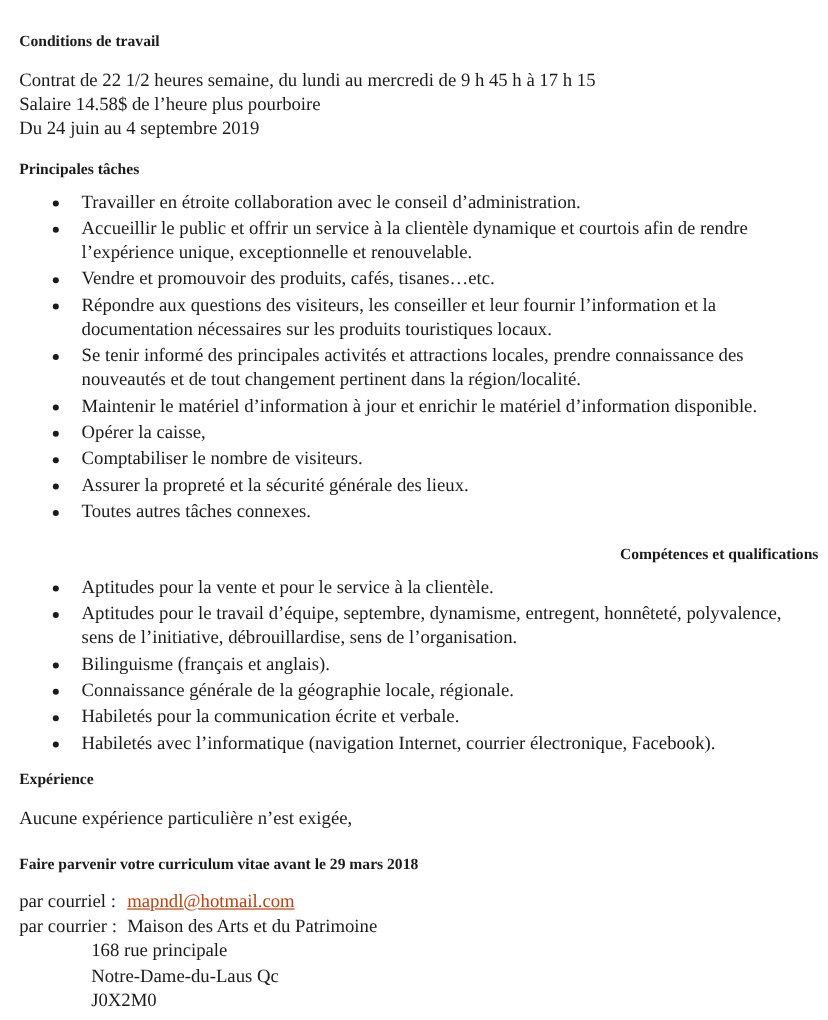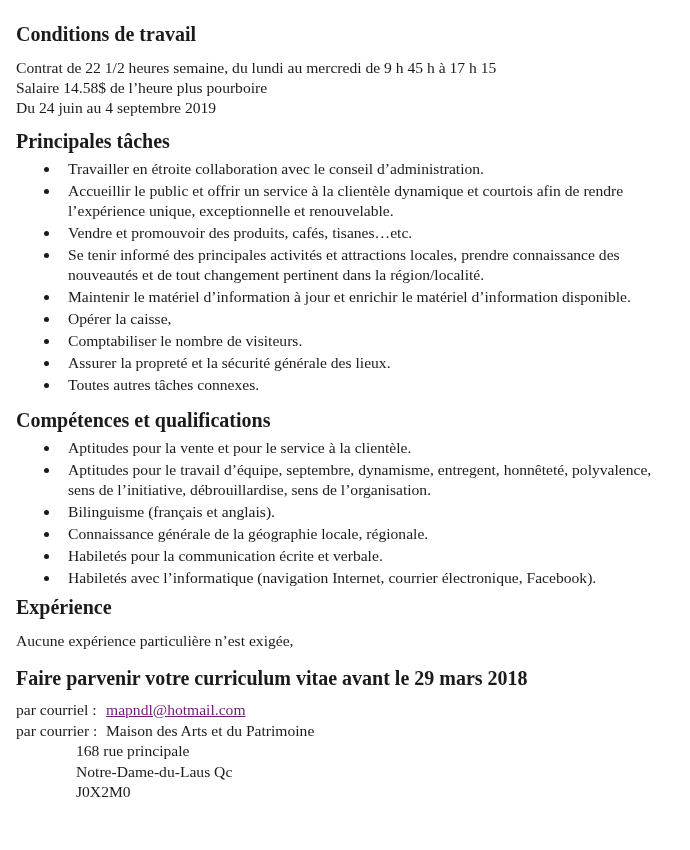--- a/index.html
+++ b/index.html
@@ -5,43 +5,43 @@
   * { margin:0; padding:0; box-sizing:border-box; }
   html, body { background:#ffffff; }
   body {
     width:690px; height:850px; overflow:hidden;
     font-family:"Liberation Serif","DejaVu Serif",serif;
     font-size:15.6px; line-height:20px; color:#1b1b1b;
     -webkit-font-smoothing:antialiased;
   }
   .doc { padding:24px 8px 0 16px; width:690px; }
   .section-heading {
-    font-size:20px; font-weight:700; line-height:20px;
+    font-size:13px; font-weight:700; line-height:20px;
   }
   .para { margin-top:14px; }
   .para-line { line-height:20px; }
   .mt-conditions { margin-top:0; }
   .mt-taches   { margin-top:13px; }
-  .mt-comp     { margin-top:15px; }
+  .mt-comp     { margin-top:15px;text-align:right; }
   .mt-exp      { margin-top:9px;  }
   .mt-faire    { margin-top:17px; }
   ul.bullets { margin-top:8px; list-style:none; }
   ul.bullets li {
     position:relative; padding-left:52px; line-height:20px;
     margin-top:2px;
   }
   ul.bullets li::before {
     content:""; position:absolute; left:28px; top:8px;
     width:5px; height:5px; border-radius:50%; background:#1b1b1b;
   }
   .contact { margin-top:12px; }
   .contact-row { display:flex; line-height:20.5px; }
   .contact-label { width:90px; flex:0 0 90px; }
   .address-line { margin-left:60px; line-height:20.5px; }
-  a.email-link { color:#701a75; text-decoration:underline; cursor:pointer; }
+  a.email-link { color:#c2410c; text-decoration:underline; cursor:pointer; }
 </style>
 </head>
 <body>
 
 <div class="doc">
 
   <div>
     <div class="section-heading mt-conditions">Conditions de travail</div>
     <div class="para">
         <div class="para-line">Contrat de 22 1/2 heures semaine, du lundi au mercredi de 9 h 45 h à 17 h 15</div>
@@ -49,20 +49,21 @@
         <div class="para-line">Du 24 juin au 4 septembre 2019</div>
       </div>
   </div>
 
   <div>
     <div class="section-heading mt-taches">Principales tâches</div>
     <ul class="bullets">
         <li>Travailler en étroite collaboration avec le conseil d’administration.</li>
         <li>Accueillir le public et offrir un service à la clientèle dynamique et courtois afin de rendre l’expérience unique, exceptionnelle et renouvelable.</li>
         <li>Vendre et promouvoir des produits, cafés, tisanes…etc.</li>
+        <li>Répondre aux questions des visiteurs, les conseiller et leur fournir l’information et la documentation nécessaires sur les produits touristiques locaux.</li>
         <li>Se tenir informé des principales activités et attractions locales, prendre connaissance des nouveautés et de tout changement pertinent dans la région/localité.</li>
         <li>Maintenir le matériel d’information à jour et enrichir le matériel d’information disponible.</li>
         <li>Opérer la caisse,</li>
         <li>Comptabiliser le nombre de visiteurs.</li>
         <li>Assurer la propreté et la sécurité générale des lieux.</li>
         <li>Toutes autres tâches connexes.</li>
       </ul>
   </div>
 
   <div>

